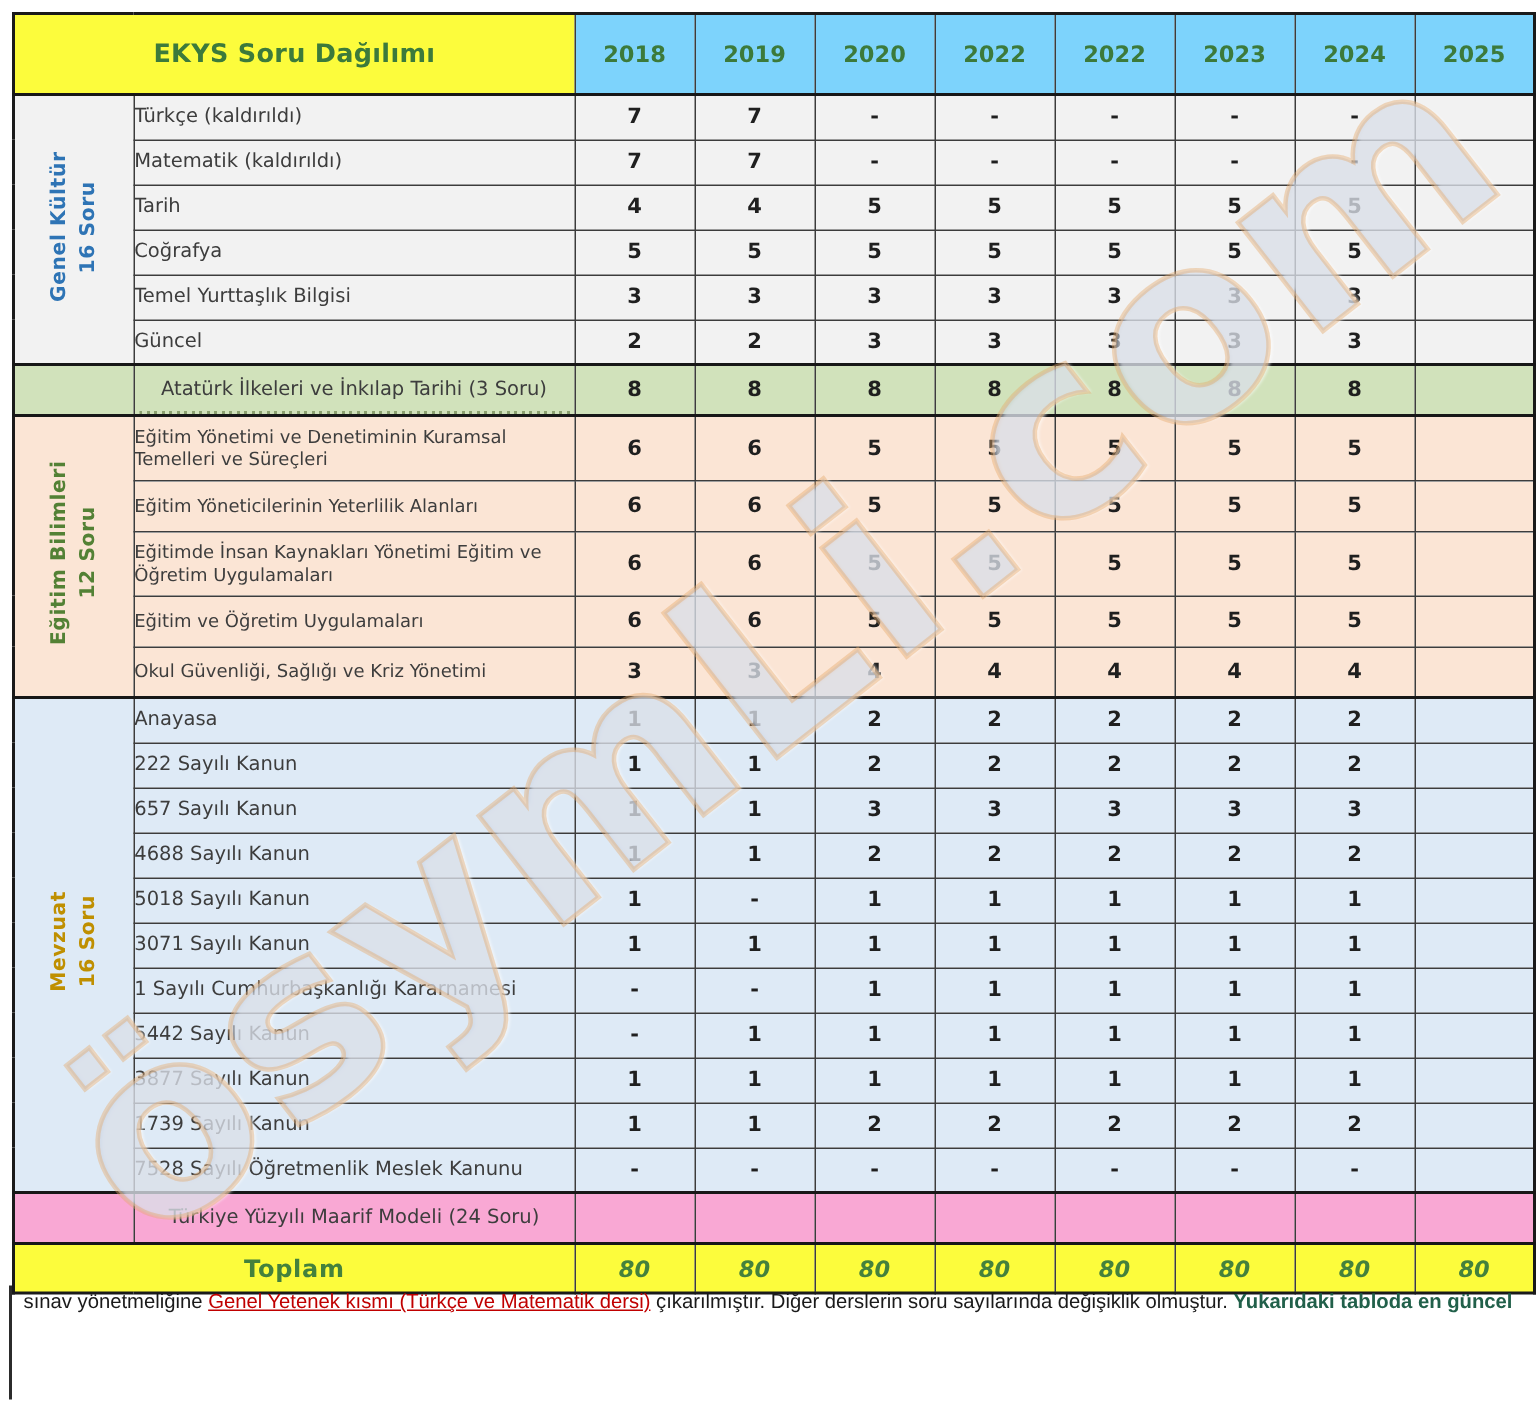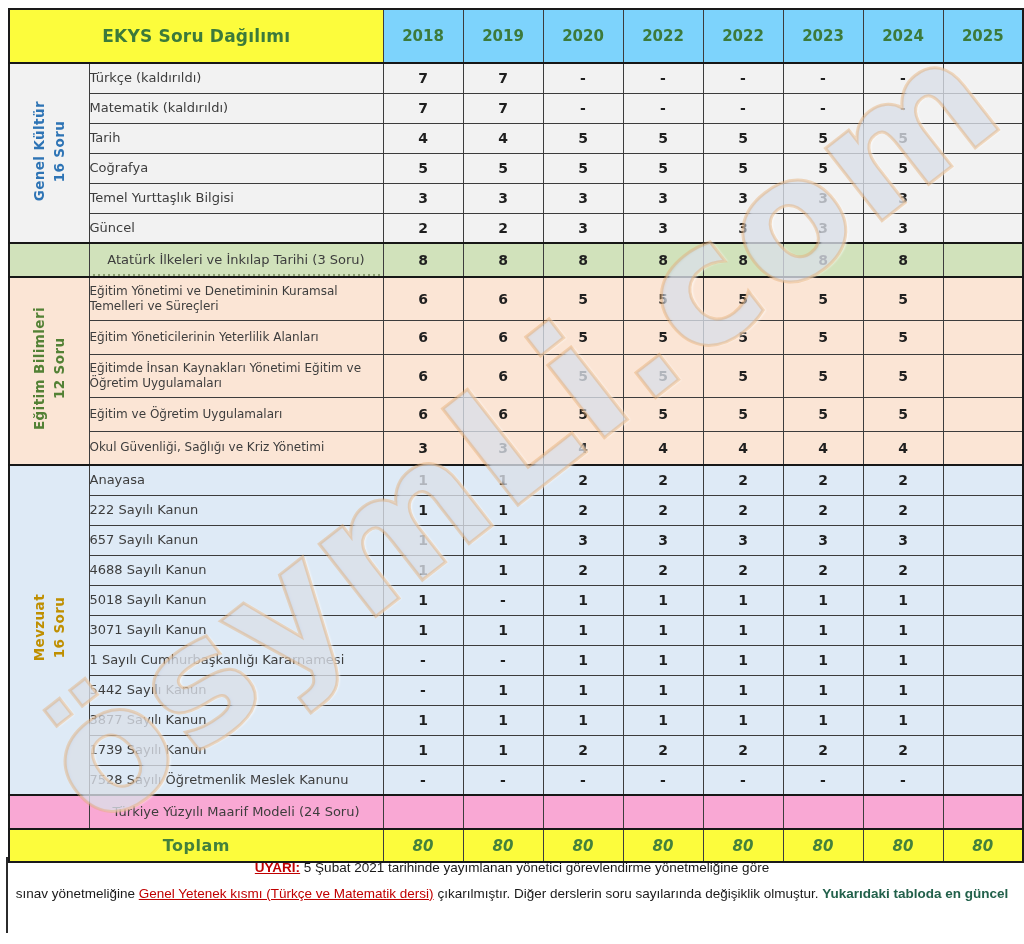--- a/index.html
+++ b/index.html
@@ -393,15 +393,14 @@
         <td class="val-cell bg-toplam total-val">80</td>
       </tr>
     </tbody>
 </table>
 
 <div class="watermark">ösymLi.com</div>
 
 <div class="left-tick"></div>
 
 <div class="footer">
-  <div class="f-line"><span class="red bold und">UYARI:</span><span> 5 Şubat 2021 tarihinde yayımlanan yönetici görevlendirme yönetmeliğine göre</span></div>
   <div class="f-line"><span>sınav yönetmeliğine </span><span class="red und">Genel Yetenek kısmı (Türkçe ve Matematik dersi)</span><span> çıkarılmıştır. Diğer derslerin soru sayılarında değişiklik olmuştur. </span><span class="fgreen">Yukarıdaki tabloda en güncel</span></div>
 </div>
 
 </body></html>

